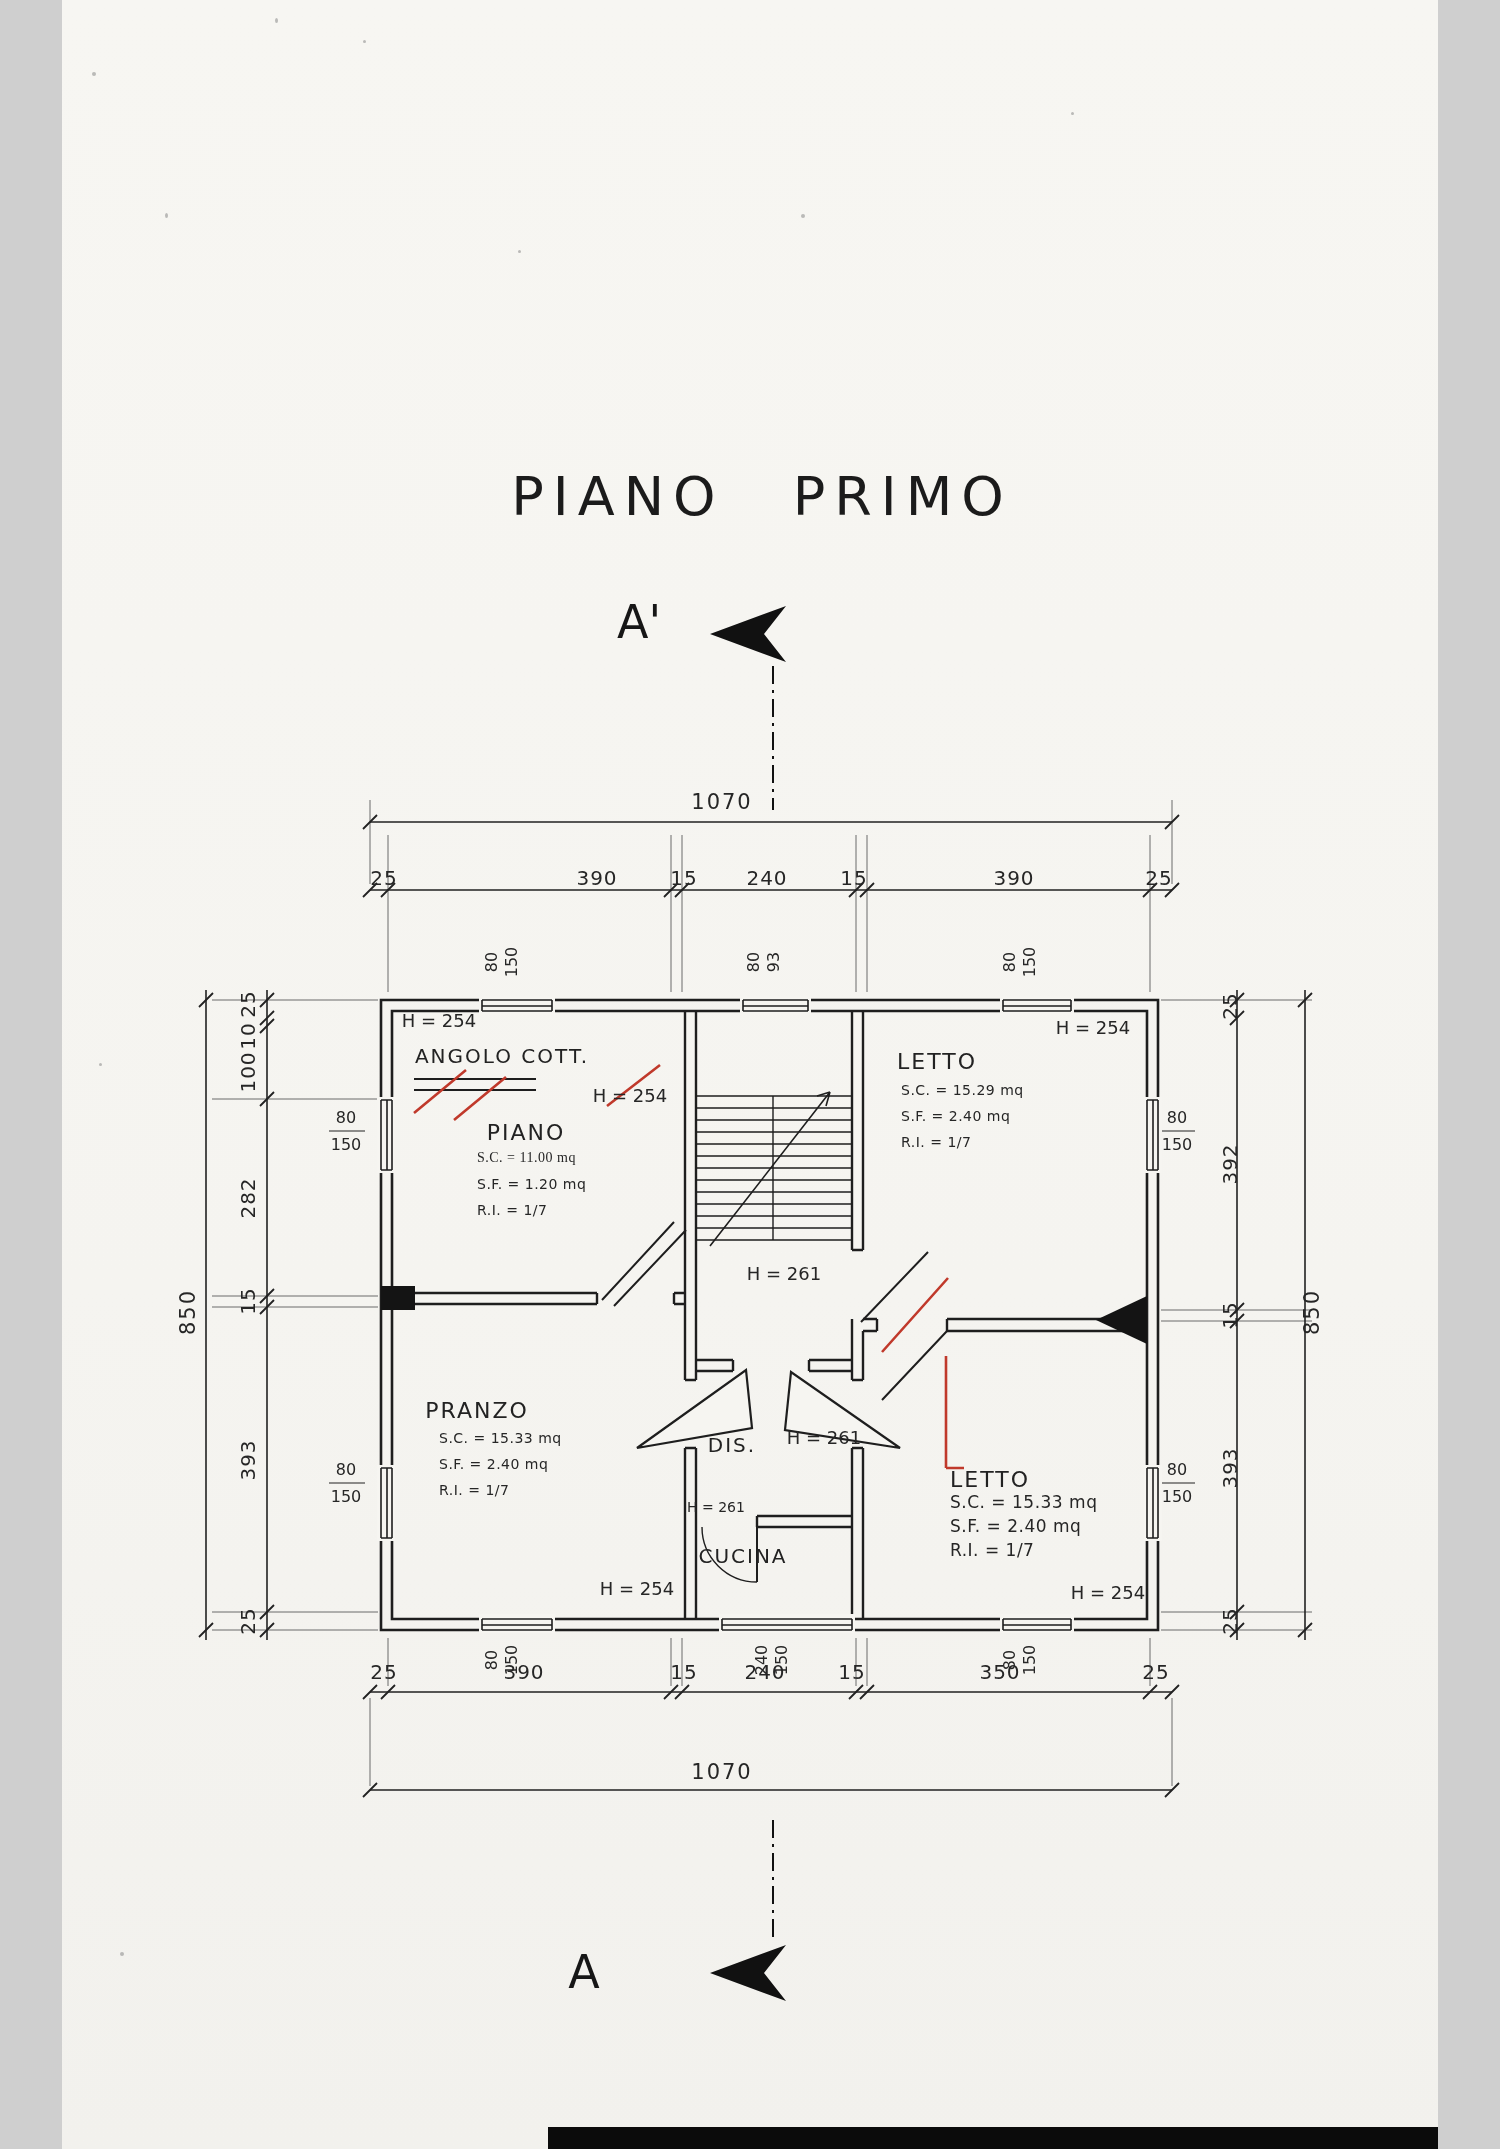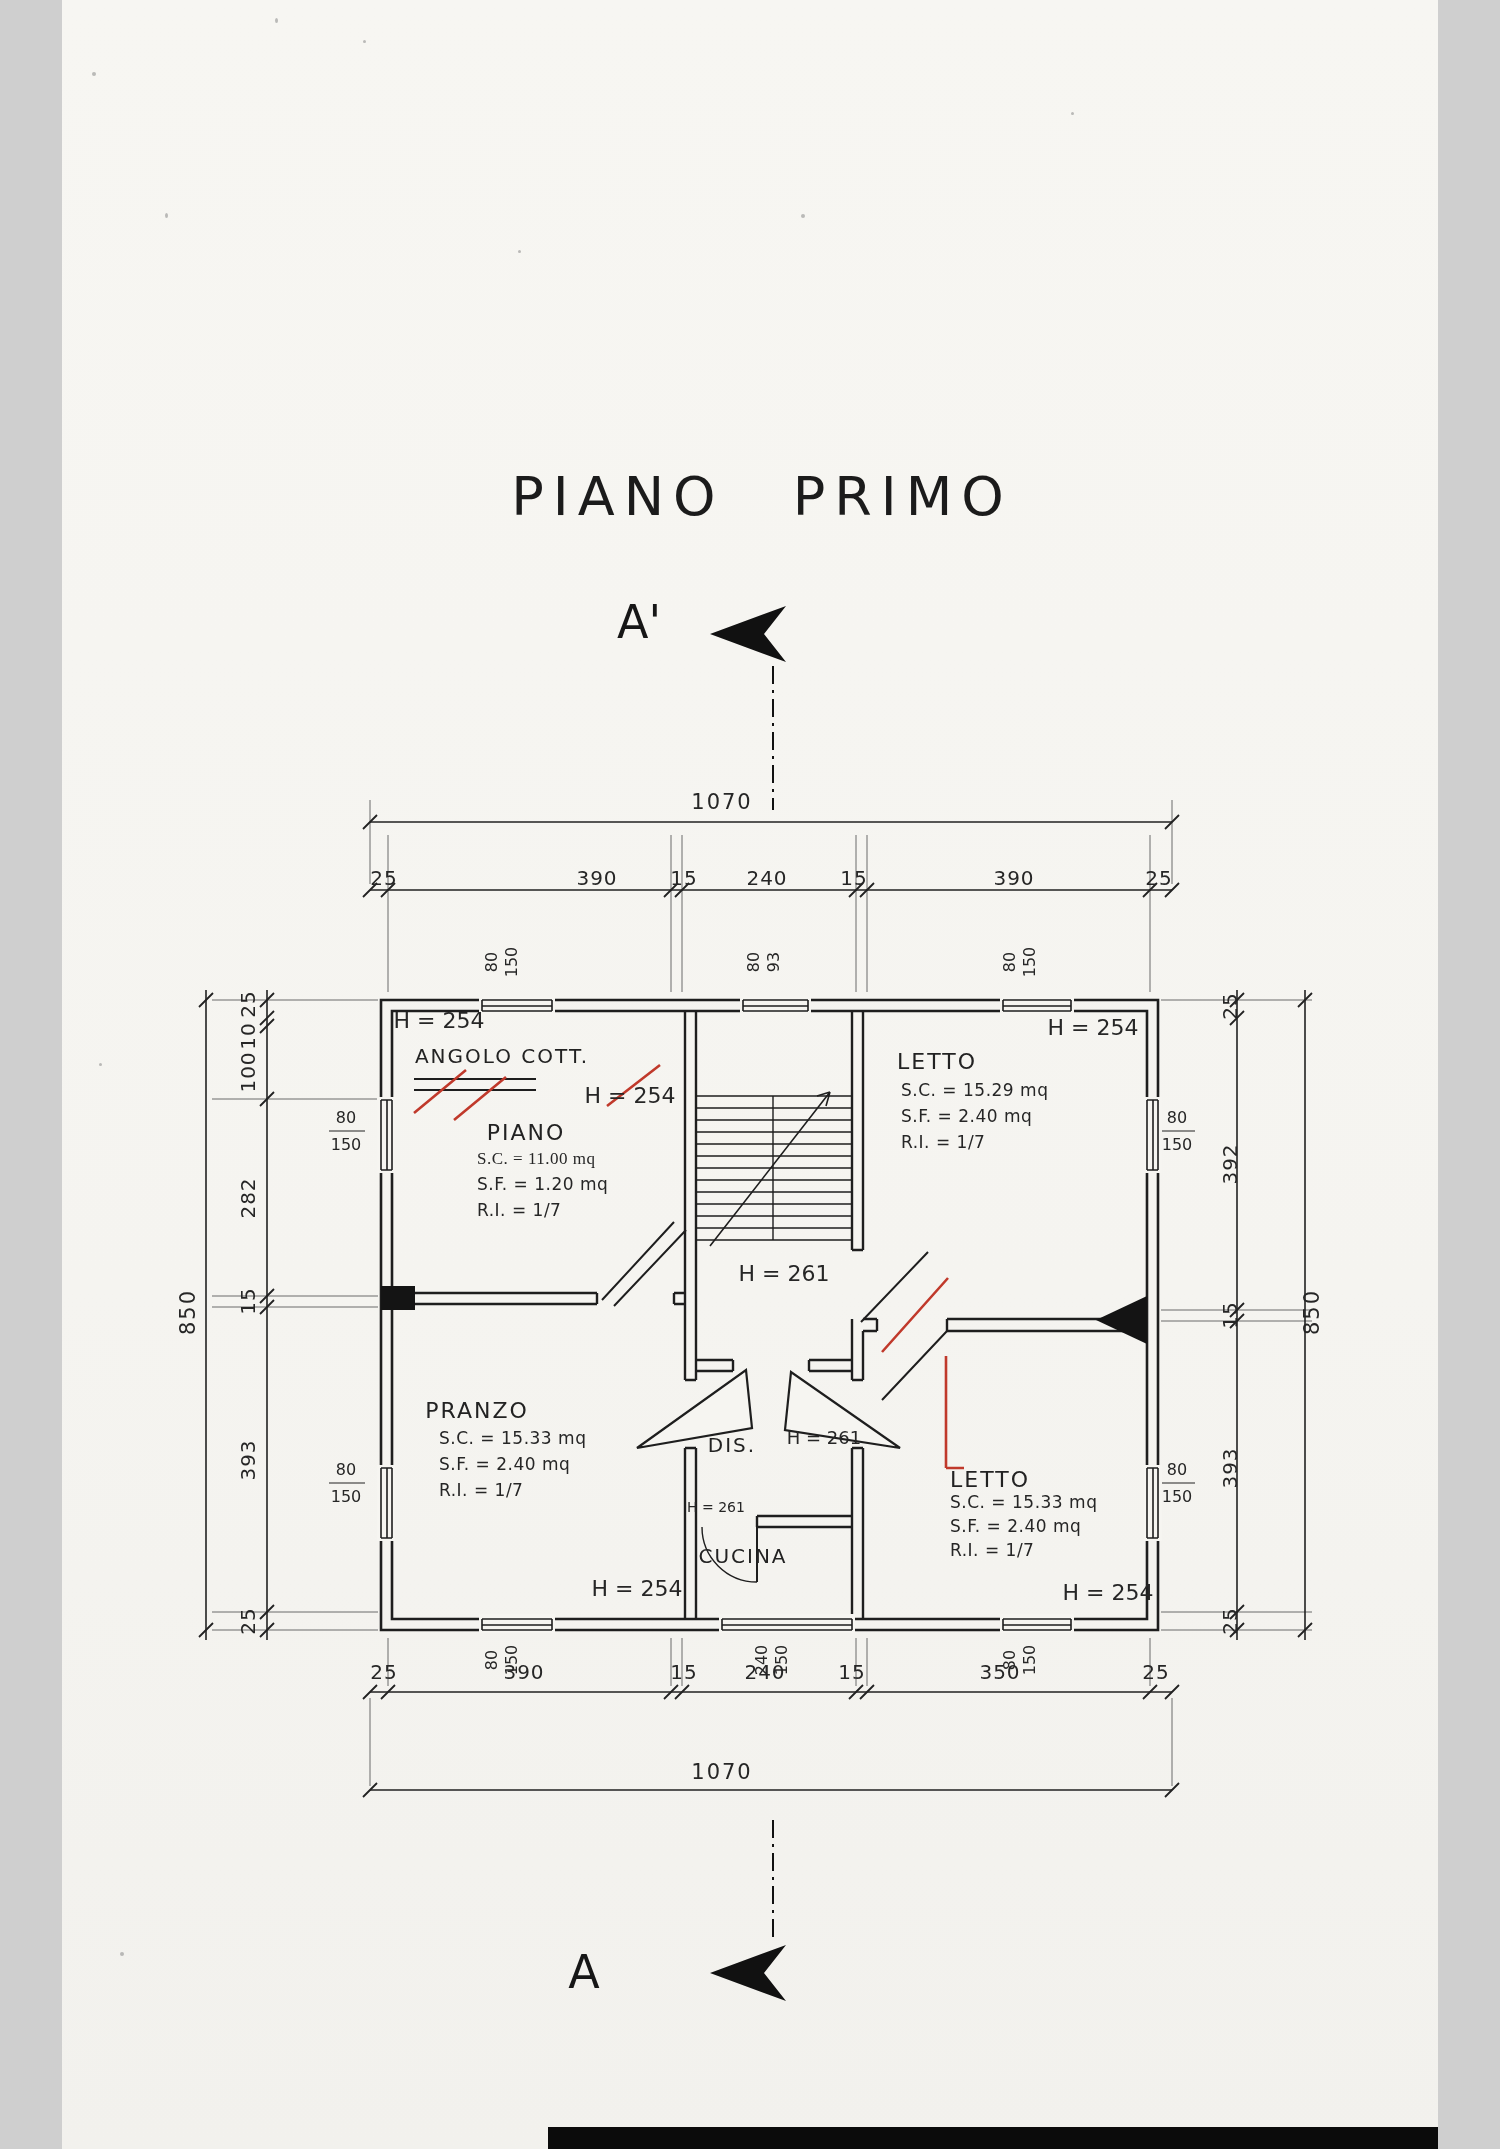--- a/index.html
+++ b/index.html
@@ -13,22 +13,22 @@
   .ctr{transform:translate(-50%,-50%);}
   .rot{transform:translate(-50%,-50%) rotate(-90deg);}
   .lft{transform:translateY(-50%);}
   .title{font-size:54px;letter-spacing:9px;word-spacing:42px;color:#1b1b1b;}
   .sect{font-size:46px;color:#161616;}
   .dim{font-size:20px;letter-spacing:1px;}
   .dimb{font-size:21px;letter-spacing:2px;}
   .win{font-size:16px;}
   .rname{font-size:22px;letter-spacing:2px;color:#222;}
   .rname.sm{font-size:20px;}
-  .hnote{font-size:22px;}
-  .stat{font-size:17px;letter-spacing:.5px;}
+  .hnote{font-size:18px;}
+  .stat{font-size:14px;letter-spacing:.5px;}
   .stat.sm{font-size:17px;}
   .speck{position:absolute;background:#7d7d7d;opacity:.5;border-radius:50%;}
 </style>
 </head>
 <body>
 
 <div id="sheet">
 
   <svg width="1500" height="2149" viewBox="0 0 1500 2149">
 

